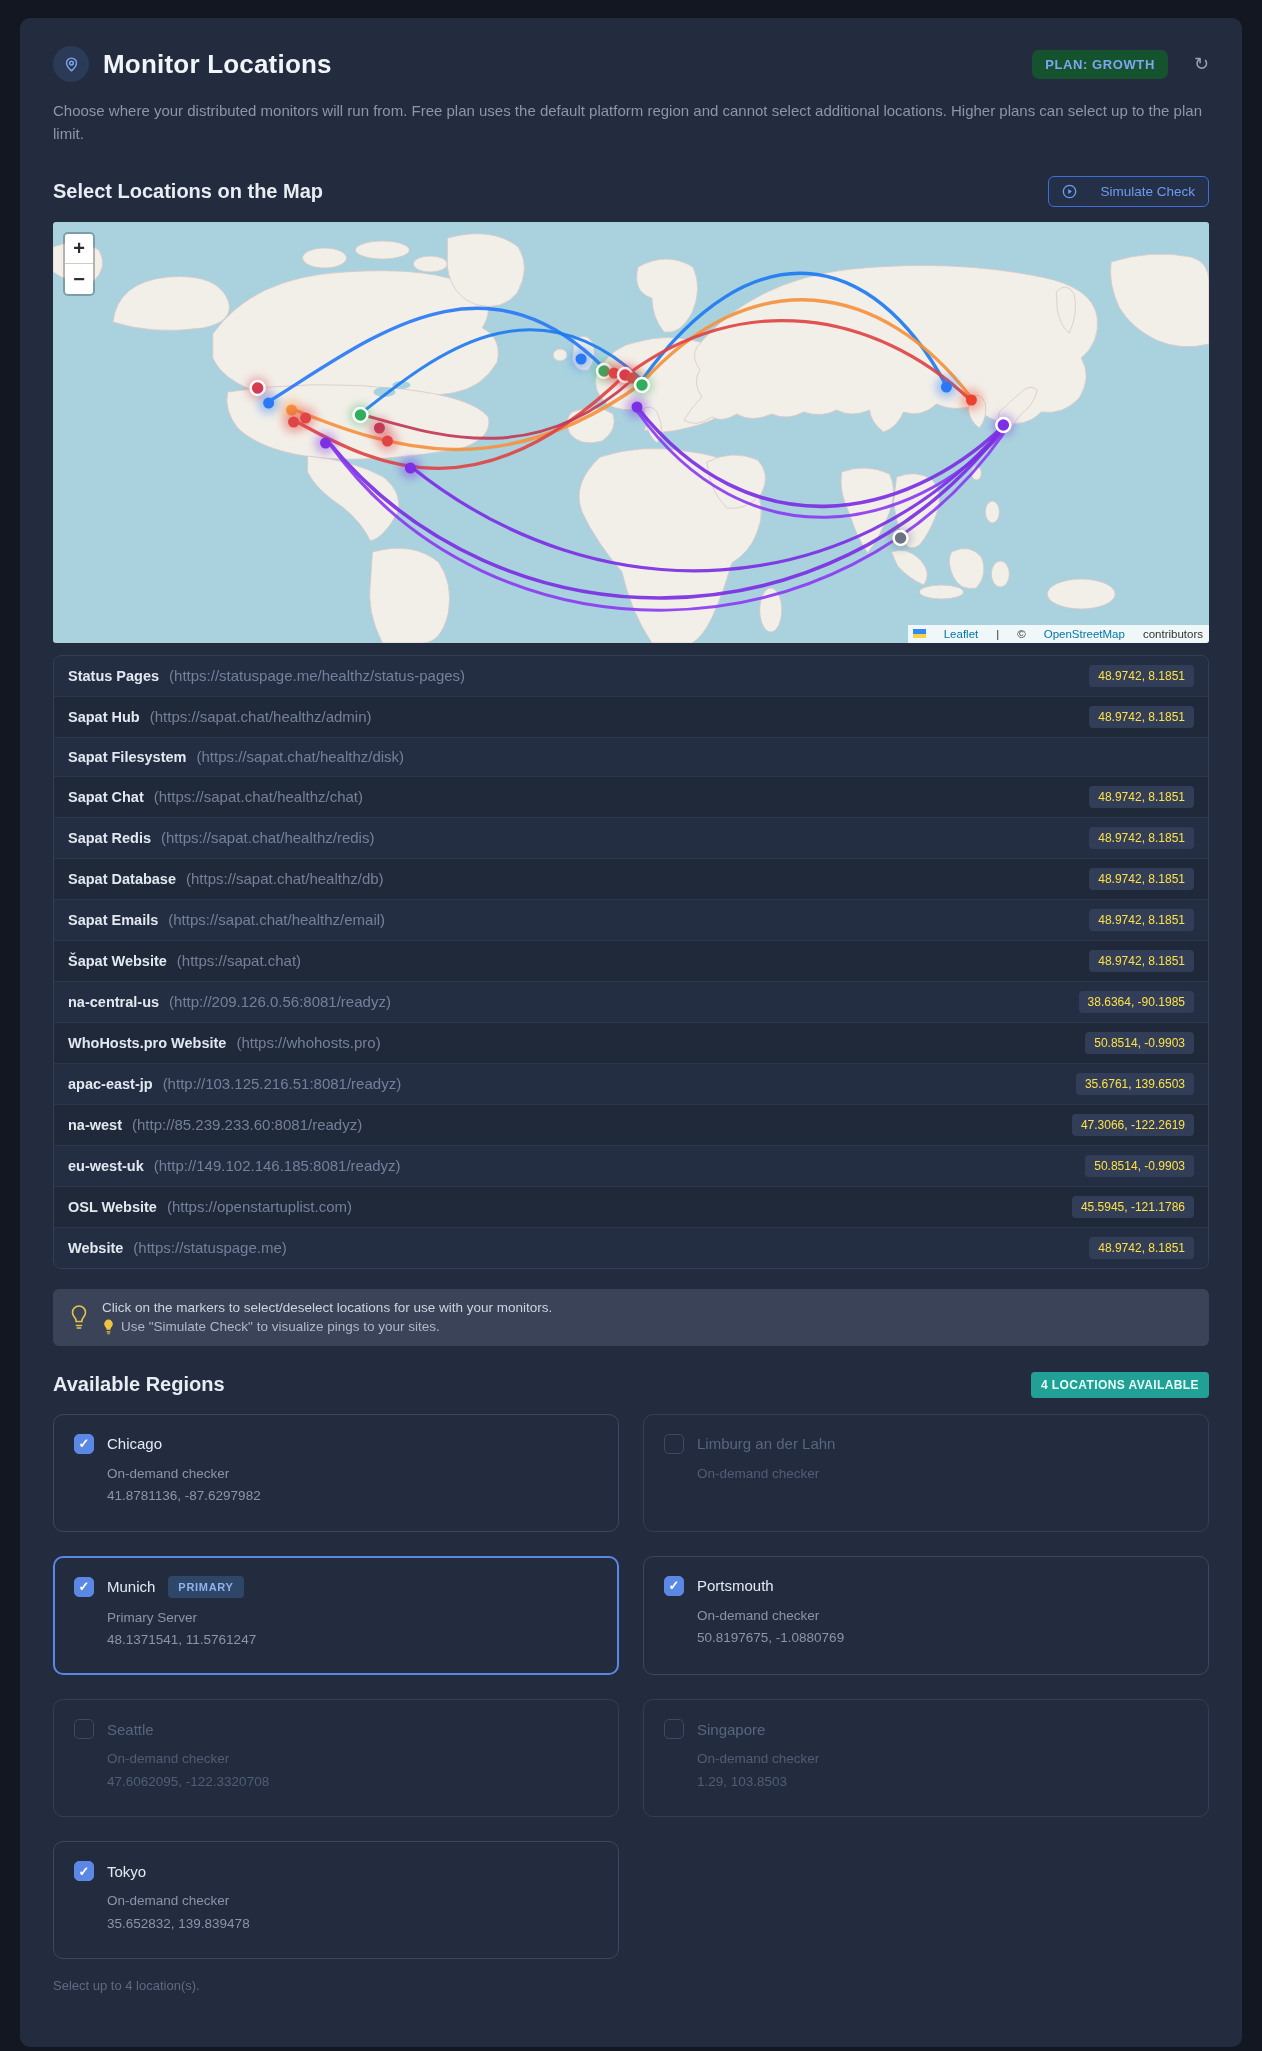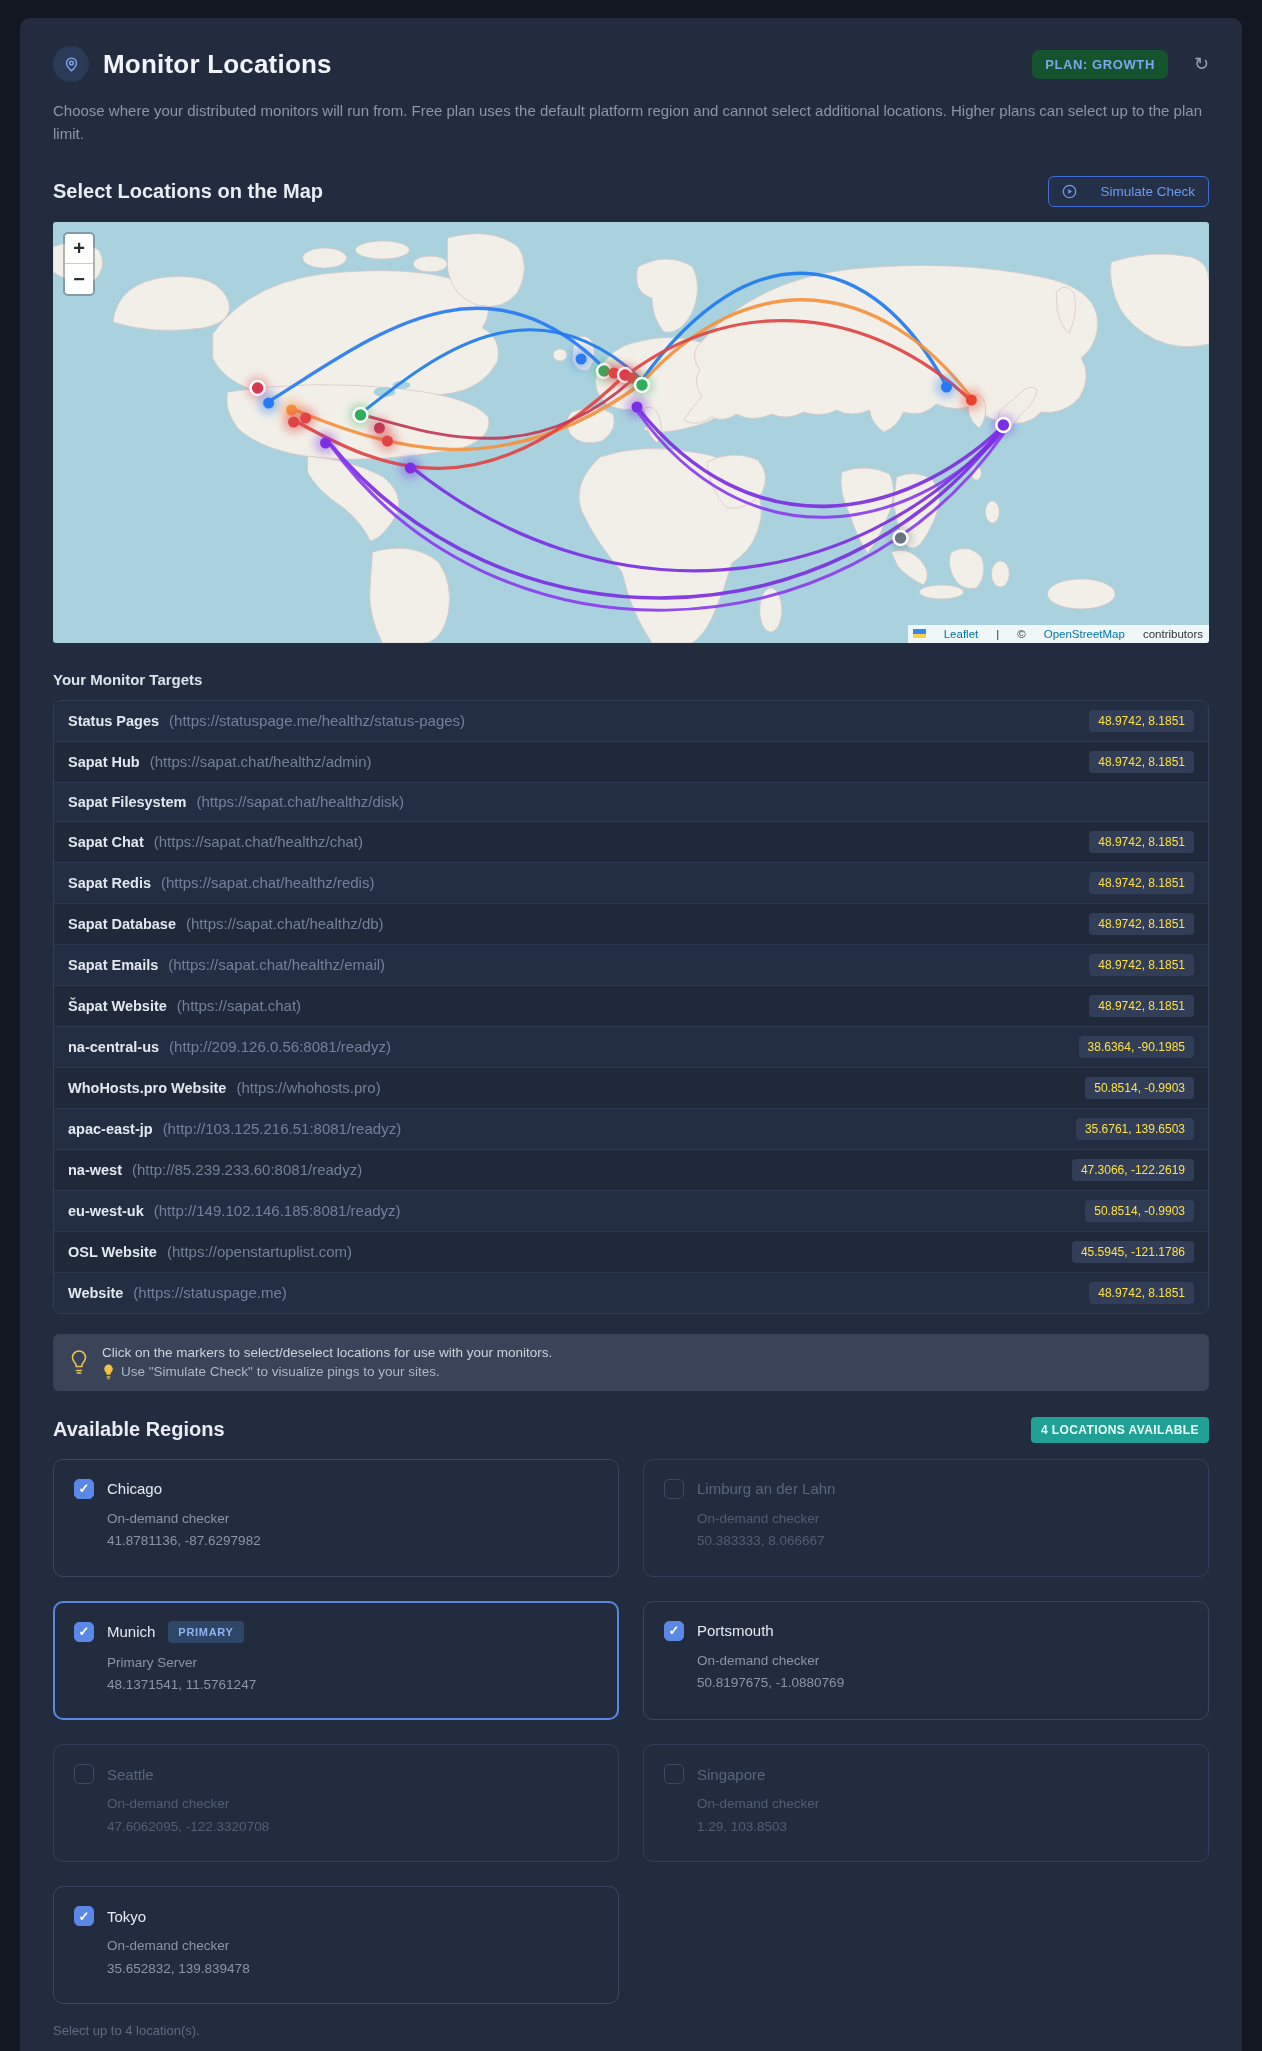--- a/index.html
+++ b/index.html
@@ -269,21 +269,20 @@
           <div></div>
         </span>
       <a class="leaflet-link">Leaflet</a>
       <span class="attr-sep">|</span>
       <span>©</span>
       <a class="osm-link">OpenStreetMap</a>
       <span>contributors</span>
     </div>
   </div>
 
-  <h3 class="h3">Your Monitor Targets</h3>
   <div class="targets-list">
   <div class="t-row">
     <span class="t-name">Status Pages</span>
     <span class="t-url">(https://statuspage.me/healthz/status-pages)</span>
     <span class="t-coords">48.9742, 8.1851</span>
   </div>
 
   <div class="t-row">
     <span class="t-name">Sapat Hub</span>
     <span class="t-url">(https://sapat.chat/healthz/admin)</span>
@@ -404,21 +403,20 @@
   </div>
 
   <div class="region-card dimmed">
     <div class="card-head">
       <span class="checkbox"></span>
       <span class="region-name">Limburg an der Lahn</span>
 
     </div>
     <div class="card-sub">
       <div>On-demand checker</div>
-      <div>50.383333, 8.066667</div>
     </div>
   </div>
 
   <div class="region-card primary">
     <div class="card-head">
       <span class="checkbox checked"></span>
       <span class="region-name">Munich</span>
       <span class="primary-pill">PRIMARY</span>
     </div>
     <div class="card-sub">

